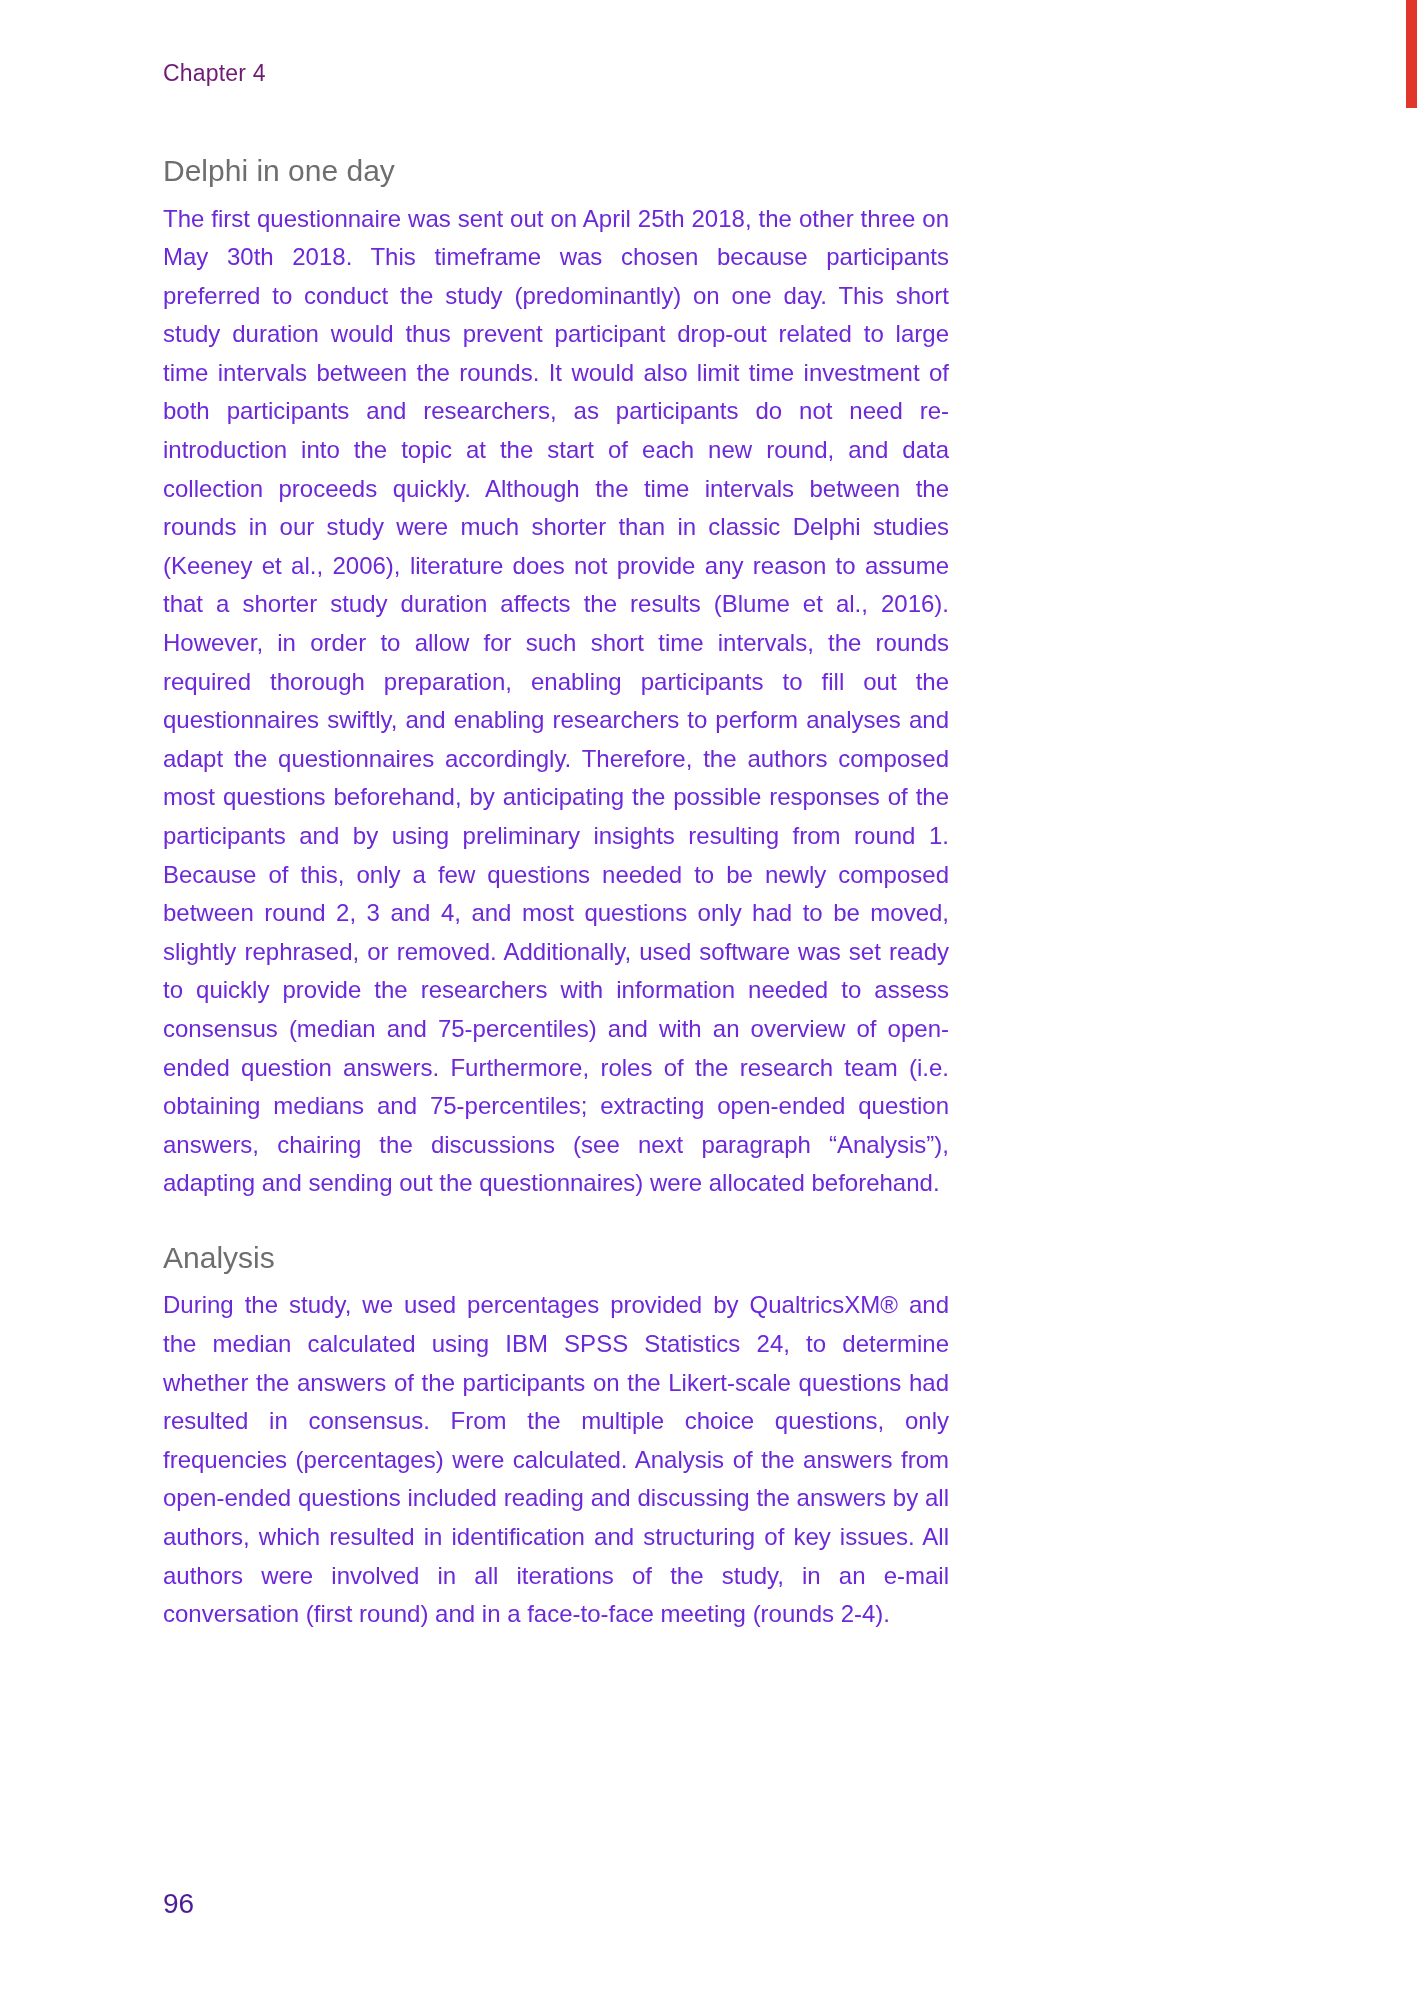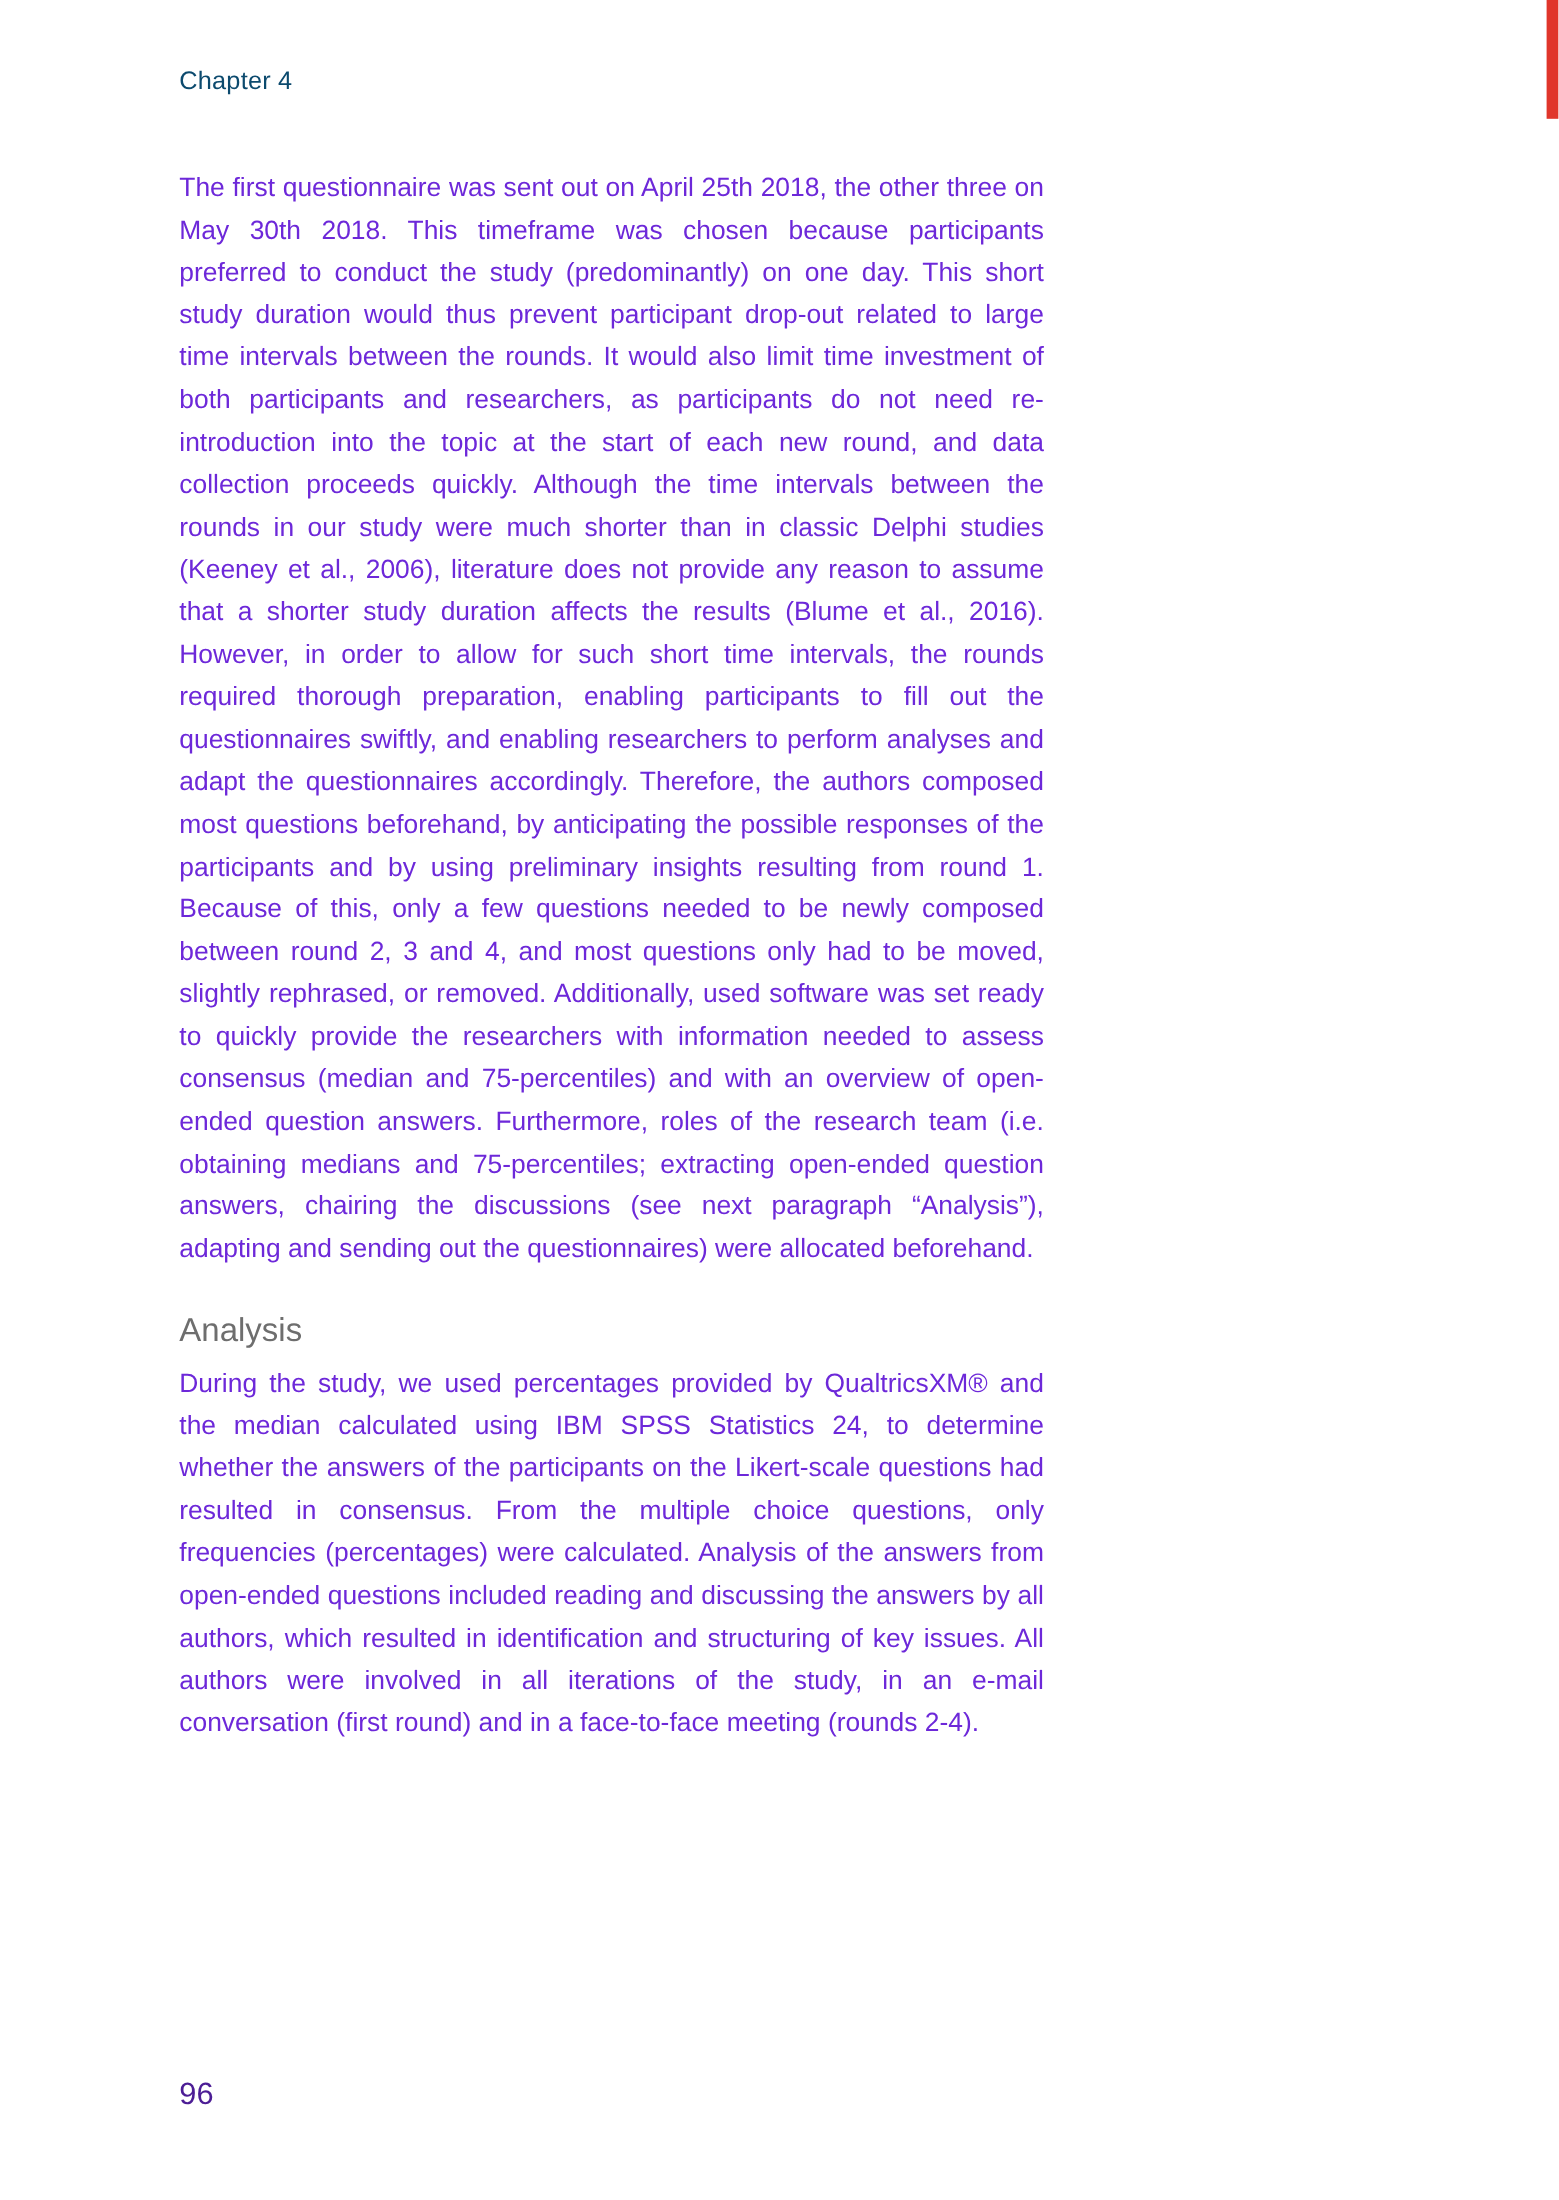--- a/index.html
+++ b/index.html
@@ -13,21 +13,21 @@
     height: 2000px;
     background: #ffffff;
     font-family: "Liberation Sans", sans-serif;
     overflow: hidden;
   }
   .chapter-label {
     position: absolute;
     left: 163px;
     top: 60px;
     font-size: 23px;
-    color: #0c4a6e;
+    color: #701a75;
     letter-spacing: 0.2px;
   }
   .red-tab {
     position: absolute;
     right: 0;
     top: 0;
     width: 11px;
     height: 108px;
   }
   .content {
@@ -66,20 +66,21 @@
 
 <div class="page">
 
   <div class="chapter-label">Chapter 4</div>
 
   <div class="red-tab" style="background:#e0362b;"></div>
 
   <main class="content">
 
     <section class="section-delphi">
+      <h2 class="section-heading">Delphi in one day</h2>
       <p class="body-text">The first questionnaire was sent out on April 25th 2018, the other three on May 30th 2018. This timeframe was chosen because participants preferred to conduct the study (predominantly) on one day. This short study duration would thus prevent participant drop-out related to large time intervals between the rounds. It would also limit time investment of both participants and researchers, as participants do not need re-introduction into the topic at the start of each new round, and data collection proceeds quickly. Although the time intervals between the rounds in our study were much shorter than in classic Delphi studies (Keeney et al., 2006), literature does not provide any reason to assume that a shorter study duration affects the results (Blume et al., 2016). However, in order to allow for such short time intervals, the rounds required thorough preparation, enabling participants to fill out the questionnaires swiftly, and enabling researchers to perform analyses and adapt the questionnaires accordingly. Therefore, the authors composed most questions beforehand, by anticipating the possible responses of the participants and by using preliminary insights resulting from round 1. Because of this, only a few questions needed to be newly composed between round 2, 3 and 4, and most questions only had to be moved, slightly rephrased, or removed. Additionally, used software was set ready to quickly provide the researchers with information needed to assess consensus (median and 75-percentiles) and with an overview of open-ended question answers. Furthermore, roles of the research team (i.e. obtaining medians and 75-percentiles; extracting open-ended question answers, chairing the discussions (see next paragraph “Analysis”), adapting and sending out the questionnaires) were allocated beforehand.</p>
     </section>
 
     <section class="section-analysis">
       <h2 class="section-heading">Analysis</h2>
       <p class="body-text">During the study, we used percentages provided by QualtricsXM® and the median calculated using IBM SPSS Statistics 24, to determine whether the answers of the participants on the Likert-scale questions had resulted in consensus. From the multiple choice questions, only frequencies (percentages) were calculated. Analysis of the answers from open-ended questions included reading and discussing the answers by all authors, which resulted in identification and structuring of key issues. All authors were involved in all iterations of the study, in an e-mail conversation (first round) and in a face-to-face meeting (rounds 2-4).</p>
     </section>
 
   </main>
 

